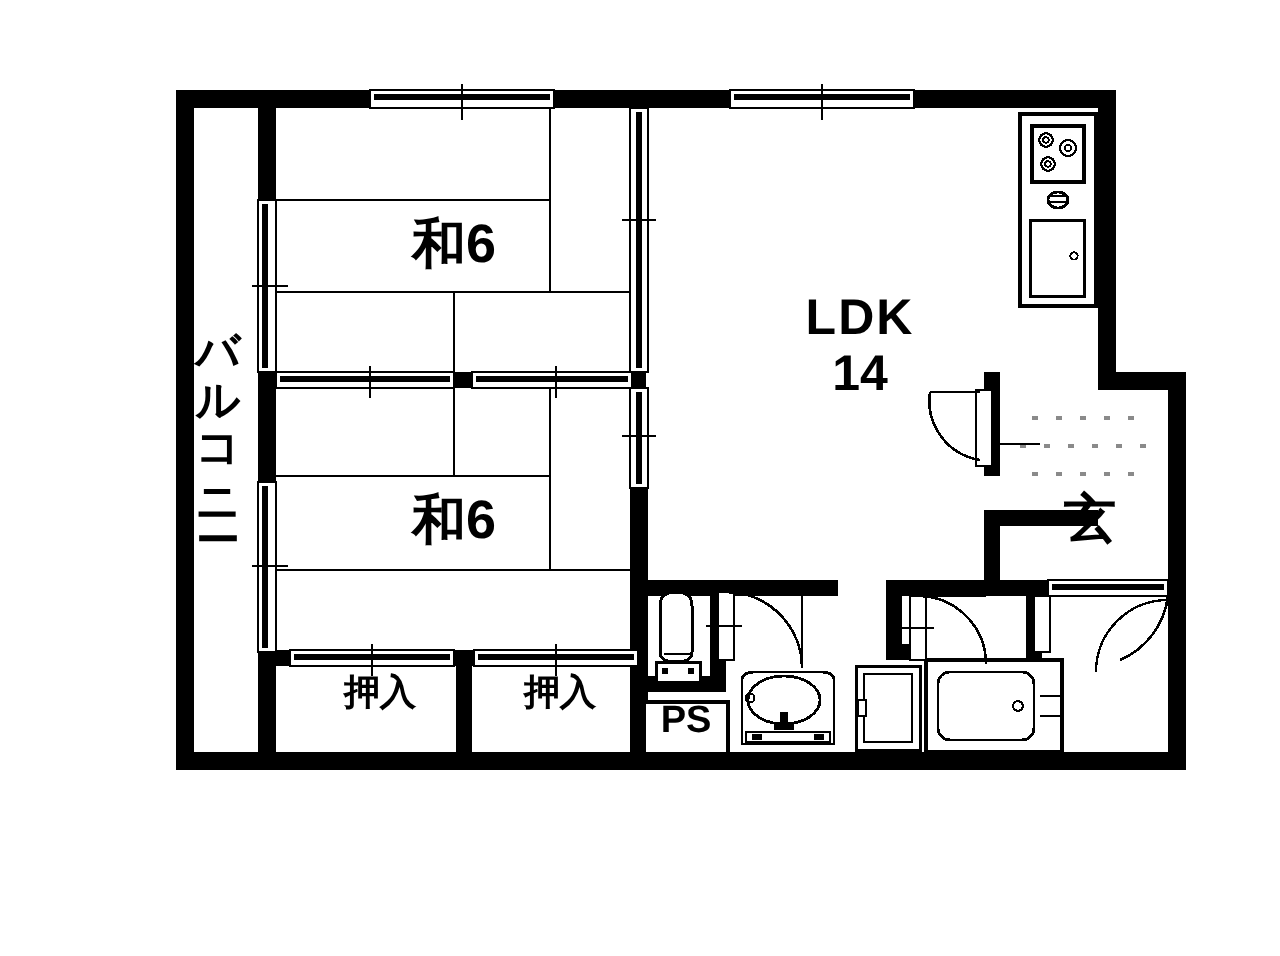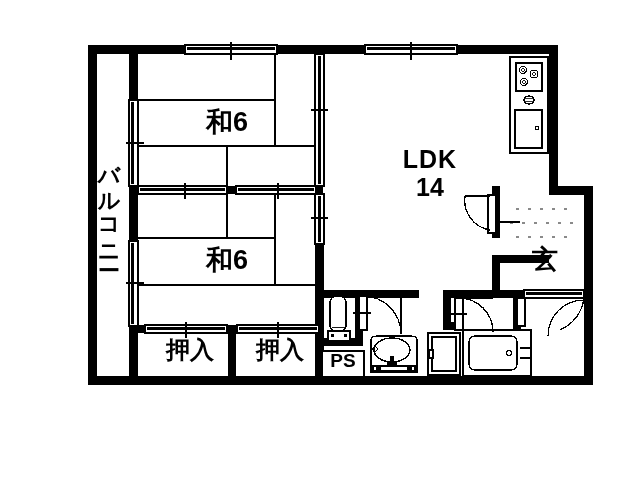--- a/index.html
+++ b/index.html
@@ -42,21 +42,21 @@
     letter-spacing: 0px;
   }
   .lbl-ldk {
     font-size: 25px;
     letter-spacing: 1px;
   }
   .lbl-ldk-num {
     font-size: 25px;
   }
   .lbl-oshiire {
-    font-size: 24px;
+    font-size: 18px;
   }
   .lbl-ps {
     font-size: 19px;
   }
   .lbl-genkan {
     font-size: 26px;
   }
   .lbl-balcony {
     font-size: 22px;
     writing-mode: vertical-rl;

